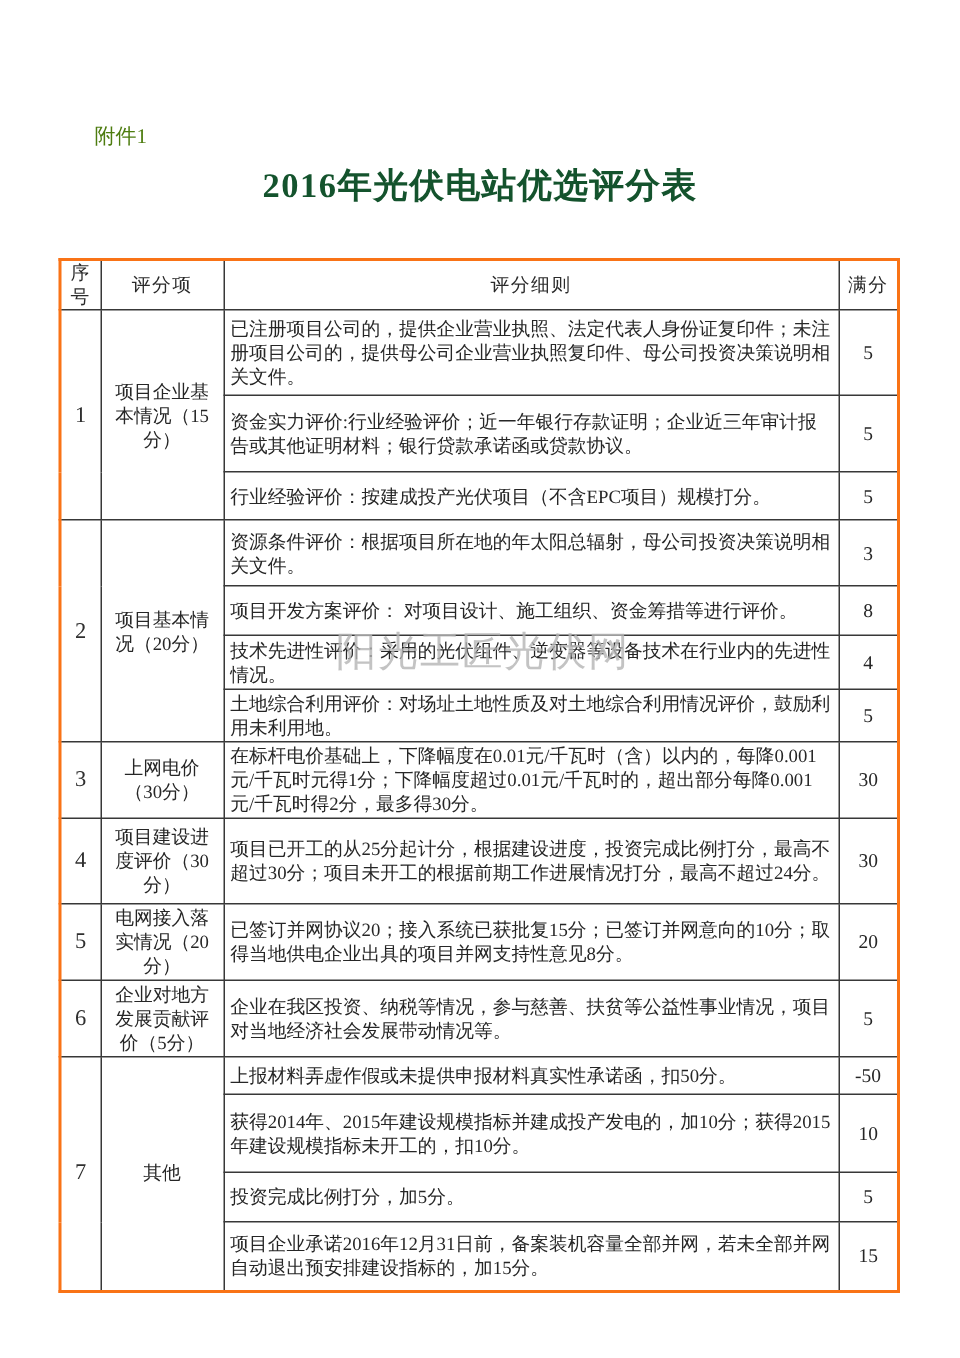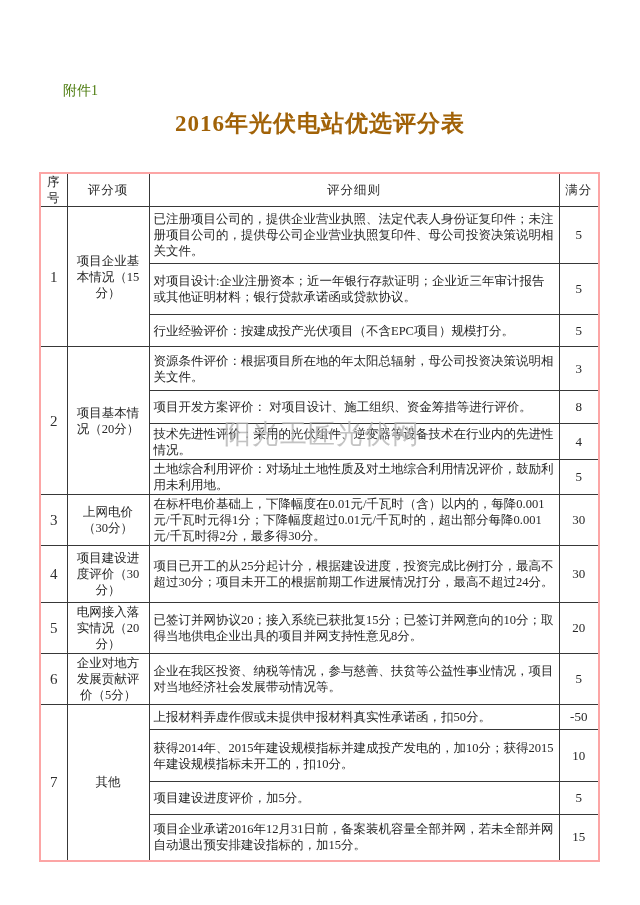--- a/index.html
+++ b/index.html
@@ -11,28 +11,28 @@
   }
   .page{position:relative;width:640px;height:905px;background:#ffffff;overflow:hidden;}
 
   .attachment{
     position:absolute;left:63px;top:82px;
     font-size:14px;color:#4d7c0f;
   }
   .title{
     position:absolute;left:0;right:0;top:108px;
     text-align:center;
-    font-size:23px;font-weight:bold;letter-spacing:1px;color:#a16207;
+    font-size:23px;font-weight:bold;letter-spacing:1px;color:#14532d;
   }
 
   table.score-table{
     position:absolute;left:39px;top:172px;
     width:559px;
     border-collapse:collapse;table-layout:fixed;
-    border:2px solid #fca5a5;
+    border:2px solid #f97316;
     font-size:12.5px;line-height:16px;color:#262626;
   }
   table.score-table td, table.score-table th{
     border:1px solid #383838;
     vertical-align:middle;
     padding:1px 4px;
     font-weight:normal;
     overflow:hidden;
   }
   col.c-idx{width:27px;}
@@ -84,21 +84,21 @@
       <th>满分</th>
     </tr>
 
     <tr style="height:57px">
       <td class="idx" rowspan="3">1</td>
       <td class="item" rowspan="3">项目企业基本情况（15分）</td>
       <td class="detail">已注册项目公司的，提供企业营业执照、法定代表人身份证复印件；未注册项目公司的，提供母公司企业营业执照复印件、母公司投资决策说明相关文件。</td>
       <td class="score">5</td>
     </tr>
     <tr style="height:51px">
-      <td class="detail">对项目设计:企业注册资本；近一年银行存款证明；企业近三年审计报告或其他证明材料；银行贷款承诺函或贷款协议。</td>
+      <td class="detail">资金实力评价:行业经验评价；近一年银行存款证明；企业近三年审计报告或其他证明材料；银行贷款承诺函或贷款协议。</td>
       <td class="score">5</td>
     </tr>
     <tr style="height:32px">
       <td class="detail">行业经验评价：按建成投产光伏项目（不含EPC项目）规模打分。</td>
       <td class="score">5</td>
     </tr>
 
     <tr style="height:44px">
       <td class="idx" rowspan="4">2</td>
       <td class="item" rowspan="4">项目基本情况（20分）</td>
@@ -150,21 +150,21 @@
       <td class="idx" rowspan="4">7</td>
       <td class="item" rowspan="4" style="text-align:center">其他</td>
       <td class="detail">上报材料弄虚作假或未提供申报材料真实性承诺函，扣50分。</td>
       <td class="score">-50</td>
     </tr>
     <tr style="height:52px">
       <td class="detail">获得2014年、2015年建设规模指标并建成投产发电的，加10分；获得2015年建设规模指标未开工的，扣10分。</td>
       <td class="score">10</td>
     </tr>
     <tr style="height:33px">
-      <td class="detail">项目建设进度评价，加5分。</td>
+      <td class="detail">投资完成比例打分，加5分。</td>
       <td class="score">5</td>
     </tr>
     <tr style="height:46px">
       <td class="detail">项目企业承诺2016年12月31日前，备案装机容量全部并网，若未全部并网自动退出预安排建设指标的，加15分。</td>
       <td class="score">15</td>
     </tr>
   </tbody>
     </table>
 
 </div>

